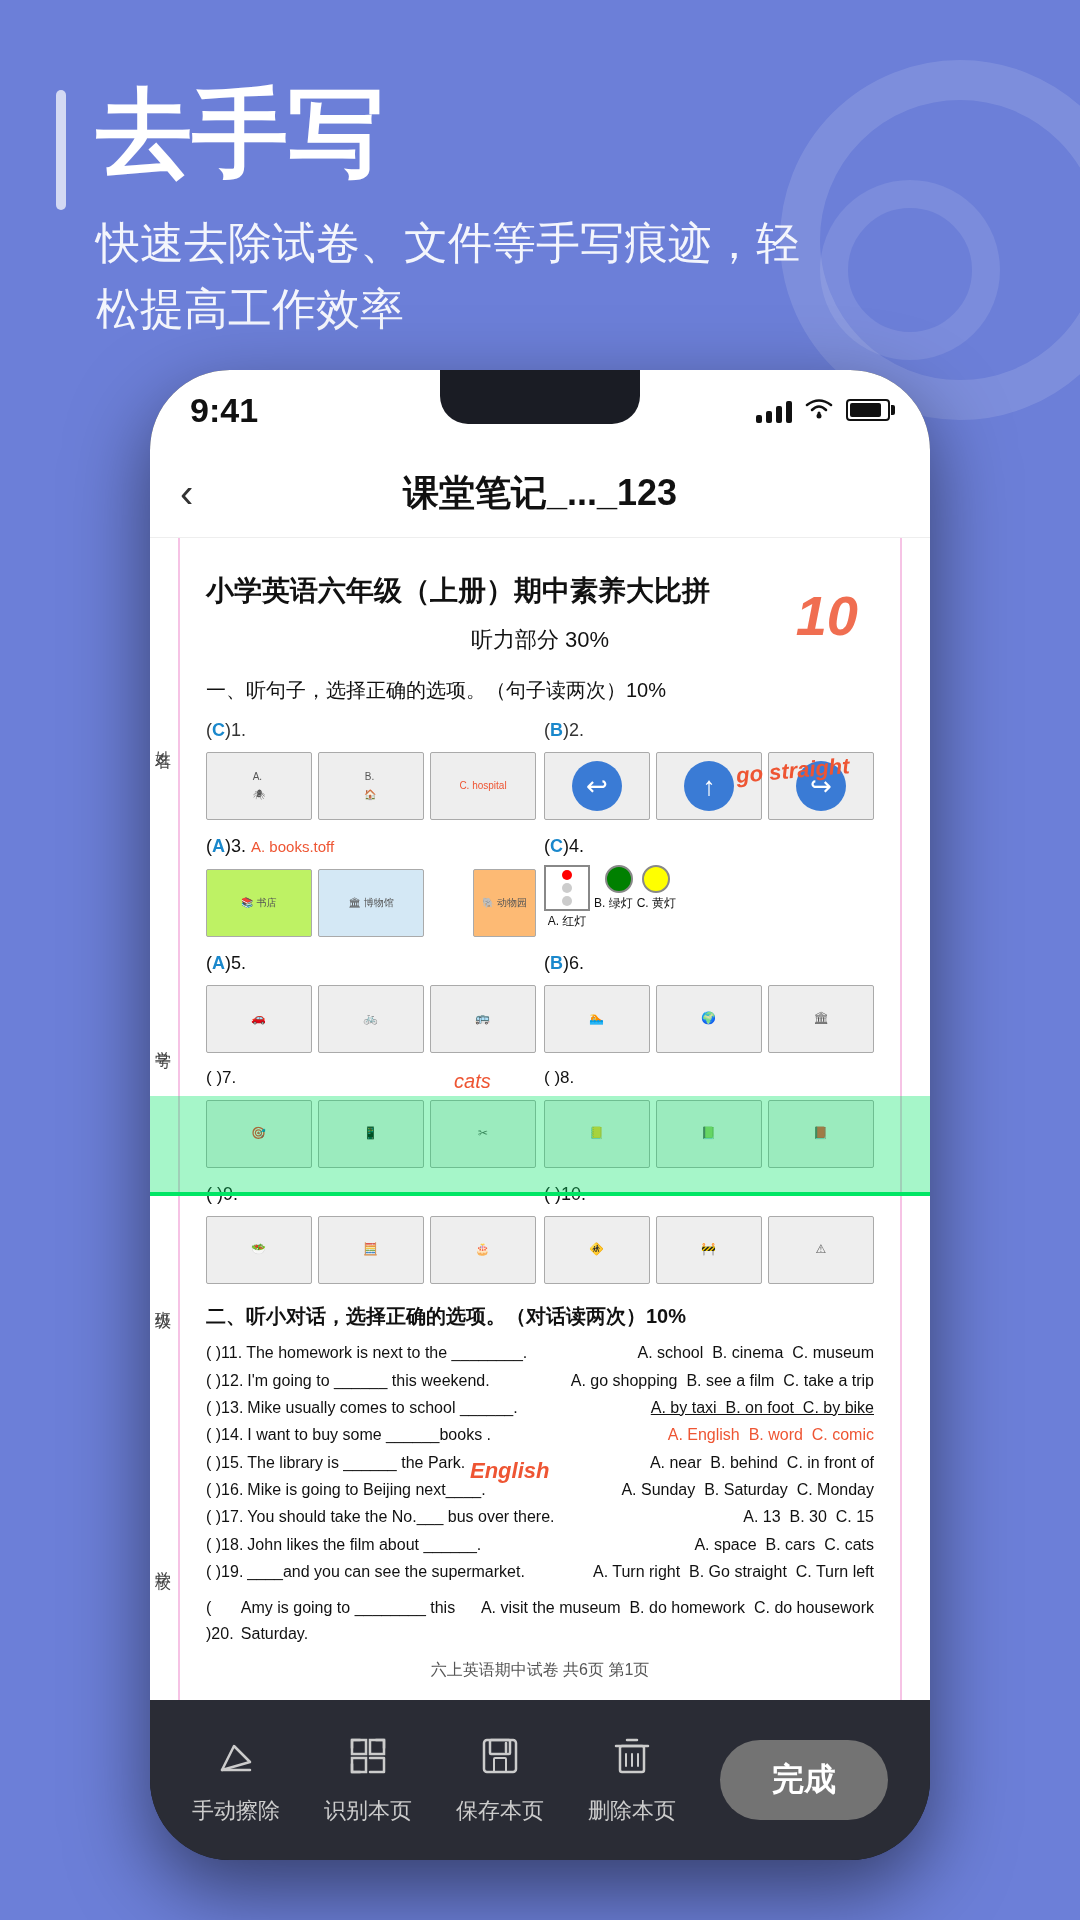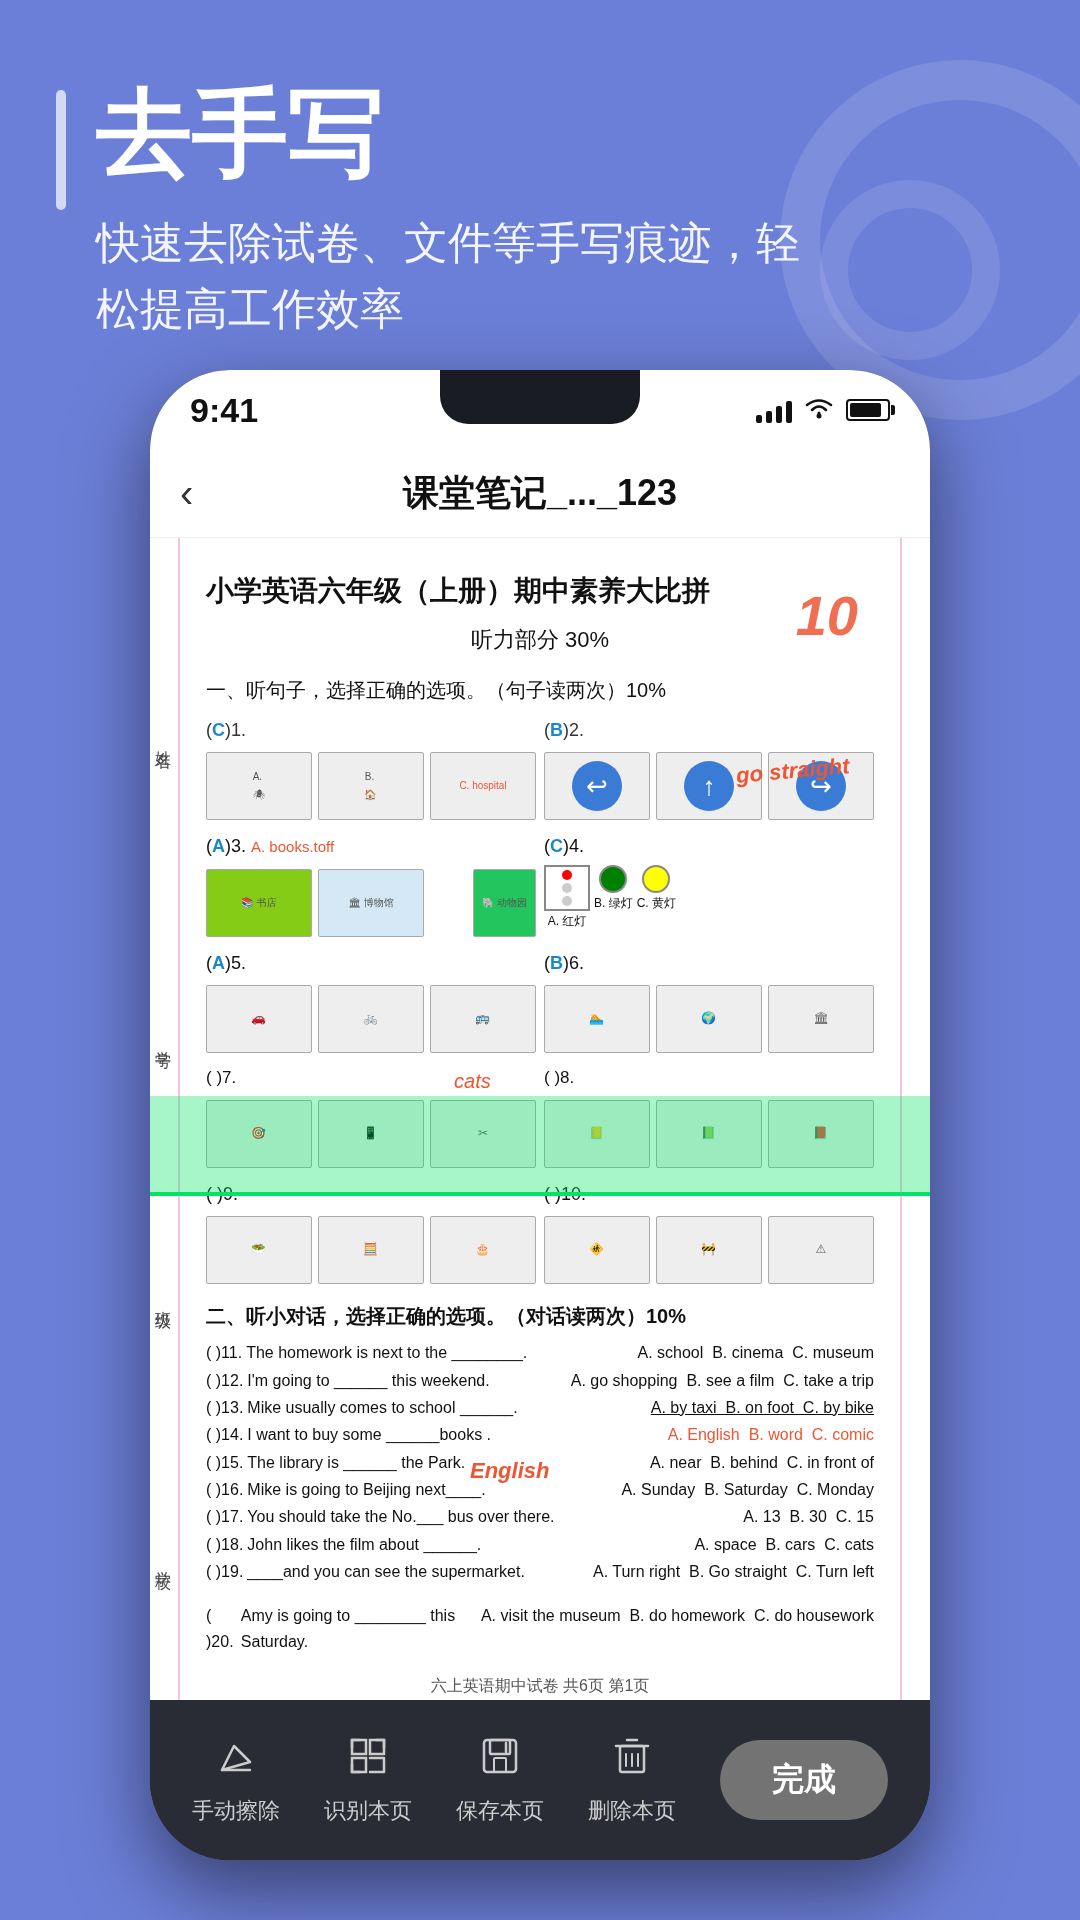--- a/index.html
+++ b/index.html
@@ -425,37 +425,37 @@
                   <div class="cell-arrow-right">↪</div>
                 </div>
               </div>
             </div>
           </div>
 
           <div style="display:flex;gap:8px;margin:4px 0;">
             <div style="flex:1;">
               <div style="font-size:18px;margin-bottom:2px;"><span>(</span><span style="color:#1a88cc;font-weight:700;">A</span><span>)3.</span> <span style="color:#e53;font-size:15px;">A. books.toff</span></div>
               <div class="pic-grid">
-                <div class="pic-cell" style="font-size:10px;background:#84cc16;">📚 书店</div>
+                <div class="pic-cell" style="font-size:10px;background:#bef264;">📚 书店</div>
                 <div class="pic-cell" style="font-size:10px;background:#d4e8f5;">🏛 博物馆</div>
-                <div class="pic-cell" style="font-size:10px;background:#22c55e;margin-left:43px;">🐘 动物园</div>
+                <div class="pic-cell" style="font-size:10px;background:#fdba74;margin-left:43px;">🐘 动物园</div>
               </div>
             </div>
             <div style="flex:1;">
               <div style="font-size:18px;margin-bottom:2px;"><span>(</span><span style="color:#1a88cc;font-weight:700;">C</span><span>)4.</span></div>
               <div style="display:flex;gap:4px;">
                 <div style="display:flex;flex-direction:column;align-items:center;font-size:12px;">
                   <div class="cell-light-red" style="background:#fff;">
                     <div class="light-dot" style="background:red;"></div>
                     <div class="light-dot" style="background:#ccc;"></div>
                     <div class="light-dot" style="background:#ccc;"></div>
                   </div>
                   <span>A. 红灯</span>
                 </div>
-                <div style="display:flex;flex-direction:column;align-items:center;font-size:12px;">
+                <div style="display:flex;flex-direction:column;align-items:flex-end;font-size:12px;">
                   <div style="width:28px;height:28px;border-radius:50%;background:green;border:2px solid #888;"></div>
                   <span>B. 绿灯</span>
                 </div>
                 <div style="display:flex;flex-direction:column;align-items:center;font-size:12px;">
                   <div style="width:28px;height:28px;border-radius:50%;background:yellow;border:2px solid #888;"></div>
                   <span>C. 黄灯</span>
                 </div>
               </div>
             </div>
           </div>
@@ -560,21 +560,21 @@
             <div style="display:flex;gap:4px;align-items:baseline;margin:1px 0;">
               <span>( )18.</span>
               <span>John likes the film about ______.</span>
               <span style="margin-left:auto;white-space:nowrap;">A. space&nbsp;&nbsp;B. cars&nbsp;&nbsp;C. cats</span>
             </div>
             <div style="display:flex;gap:4px;align-items:baseline;margin:1px 0;">
               <span>( )19.</span>
               <span>____and you can see the supermarket.</span>
               <span style="margin-left:auto;white-space:nowrap;">A. Turn right&nbsp;&nbsp;B. Go straight&nbsp;&nbsp;C. Turn left</span>
             </div>
-            <div style="display:flex;gap:4px;align-items:baseline;margin:17px 0;">
+            <div style="display:flex;gap:4px;align-items:baseline;margin:9px 0;">
               <span>( )20.</span>
               <span>Amy is going to ________ this Saturday.</span>
               <span style="margin-left:auto;white-space:nowrap;">A. visit the museum&nbsp;&nbsp;B. do homework&nbsp;&nbsp;C. do housework</span>
             </div>
           </div>
 
           <div style="text-align:center;font-size:16px;color:#555;margin-top:8px;">六上英语期中试卷  共6页  第1页</div>
         </div>
 
         <div class="scan-overlay">

